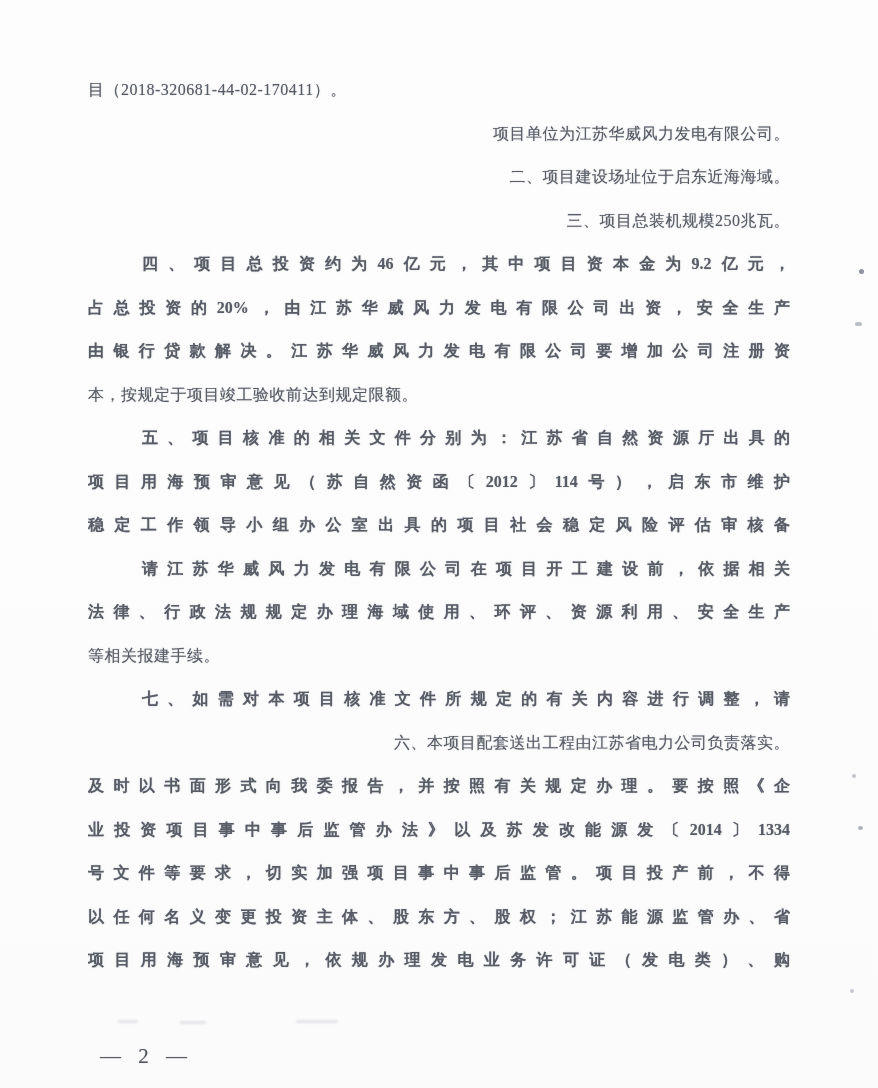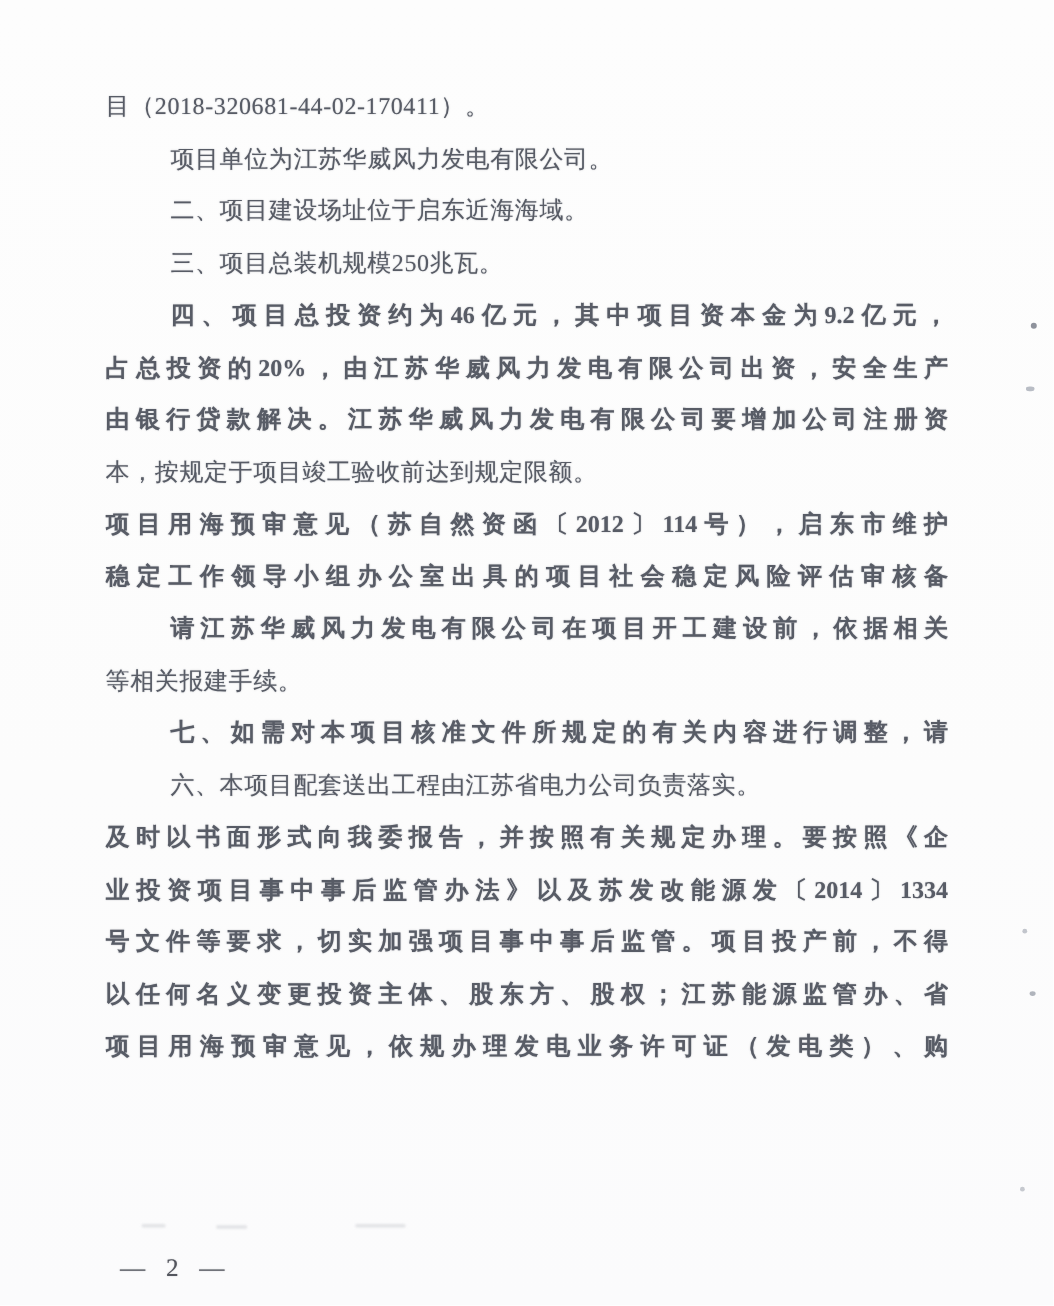--- a/index.html
+++ b/index.html
@@ -19,35 +19,36 @@
   .text-block {
     position: absolute;
     left: 88px;
     top: 68px;
     width: 702px;
     filter: blur(0.3px);
   }
   .line {
     height: 43.5px;
     line-height: 43.5px;
-    font-size: 20px;
+    font-size: 16px;
     letter-spacing: 0.5px;
     white-space: nowrap;
     overflow: hidden;
     text-shadow: 0 0 1.2px rgba(96, 100, 112, 0.55);
   }
   .line.fill {
     white-space: normal;
     letter-spacing: 0;
     text-align: justify;
     text-align-last: justify;
     font-weight: bold;
   }
   .line.indent {
     padding-left: 54px;
+    text-align: right;
   }
   .footer {
     position: absolute;
     left: 100px;
     top: 1044px;
     font-size: 21px;
     letter-spacing: 6px;
     color: #54565e;
     text-shadow: 0 0 1px rgba(90, 92, 100, 0.5);
     filter: blur(0.25px);
@@ -79,23 +80,25 @@
 <div class="page">
   <div class="text-block" id="lines">
       <div class="line">目（2018-320681-44-02-170411）。</div>
       <div class="line indent">项目单位为江苏华威风力发电有限公司。</div>
       <div class="line indent">二、项目建设场址位于启东近海海域。</div>
       <div class="line indent">三、项目总装机规模250兆瓦。</div>
       <div class="line indent fill">四、项目总投资约为46亿元，其中项目资本金为9.2亿元，</div>
       <div class="line fill">占总投资的20%，由江苏华威风力发电有限公司出资，安全生产</div>
       <div class="line fill">由银行贷款解决。江苏华威风力发电有限公司要增加公司注册资</div>
       <div class="line">本，按规定于项目竣工验收前达到规定限额。</div>
+      <div class="line indent fill">五、项目核准的相关文件分别为：江苏省自然资源厅出具的</div>
       <div class="line fill">项目用海预审意见（苏自然资函〔2012〕114号），启东市维护</div>
       <div class="line fill">稳定工作领导小组办公室出具的项目社会稳定风险评估审核备</div>
       <div class="line indent fill">请江苏华威风力发电有限公司在项目开工建设前，依据相关</div>
+      <div class="line fill">法律、行政法规规定办理海域使用、环评、资源利用、安全生产</div>
       <div class="line">等相关报建手续。</div>
       <div class="line indent fill">七、如需对本项目核准文件所规定的有关内容进行调整，请</div>
       <div class="line indent">六、本项目配套送出工程由江苏省电力公司负责落实。</div>
       <div class="line fill">及时以书面形式向我委报告，并按照有关规定办理。要按照《企</div>
       <div class="line fill">业投资项目事中事后监管办法》以及苏发改能源发〔2014〕1334</div>
       <div class="line fill">号文件等要求，切实加强项目事中事后监管。项目投产前，不得</div>
       <div class="line fill">以任何名义变更投资主体、股东方、股权；江苏能源监管办、省</div>
       <div class="line fill">项目用海预审意见，依规办理发电业务许可证（发电类）、购</div>
     </div>
 

